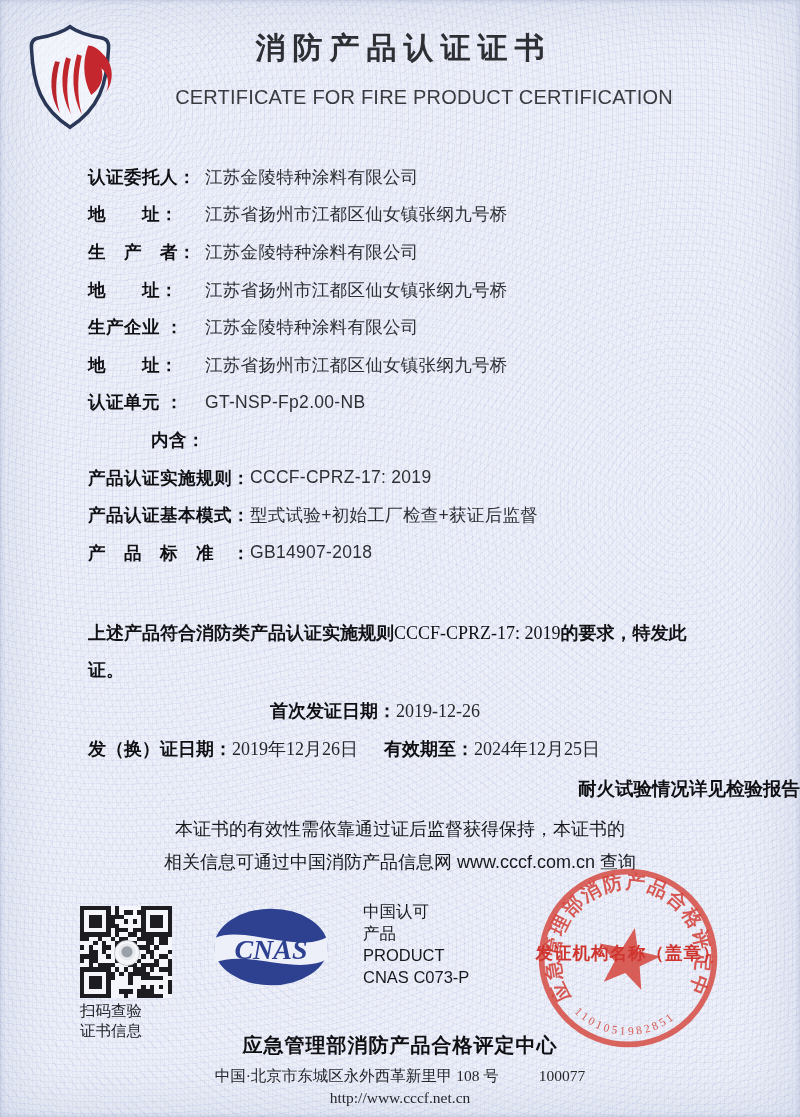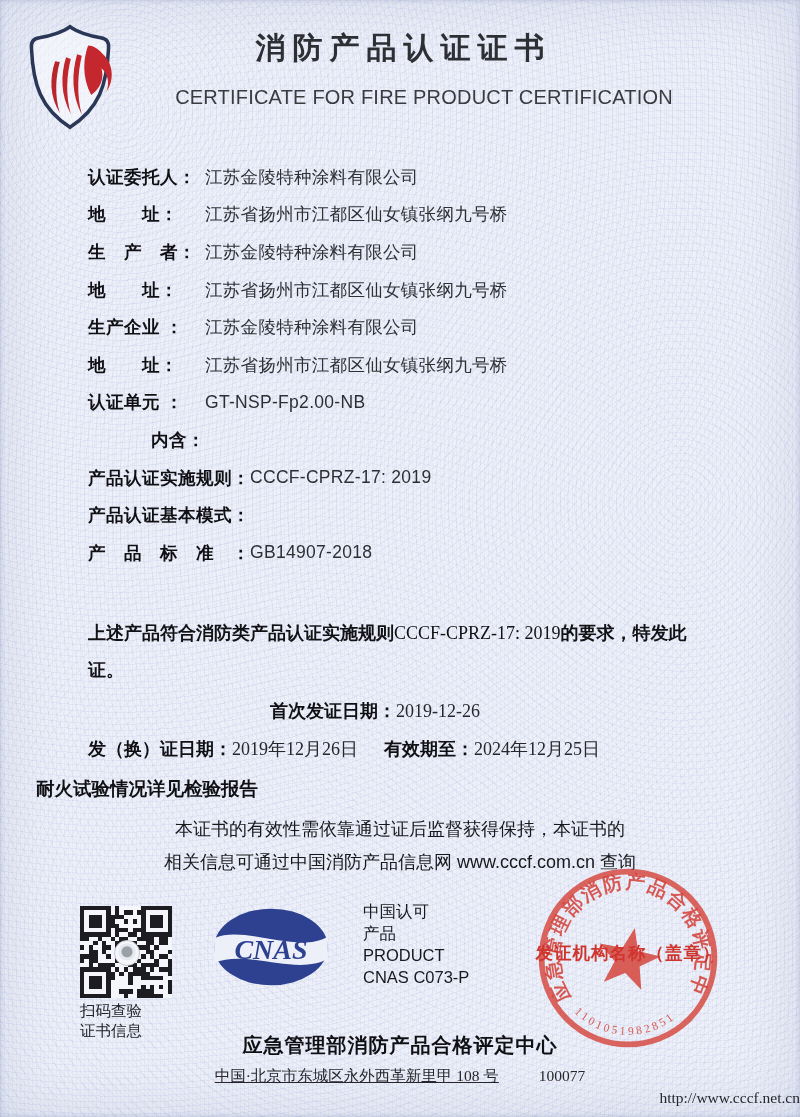--- a/index.html
+++ b/index.html
@@ -33,21 +33,21 @@
   
   .statement{position:absolute;top:615px;left:88px;right:82px;margin:0;
     font-size:18px;line-height:37px;color:#121216;}
   .statement .b{font-weight:bold;}
   
   .first-issue{position:absolute;top:699px;left:0;right:0;text-align:center;font-size:18px;transform:translateX(-25px);}
   .issue-row{position:absolute;top:737px;left:88px;font-size:18px;white-space:nowrap;}
   .dl{font-weight:bold;color:#101014;}
   .dv{font-family:"Liberation Serif",serif;color:#26262c;}
   .gap{display:inline-block;width:26px;}
-  .fire-note{position:absolute;top:776px;left:0;right:0;text-align:left;
+  .fire-note{position:absolute;top:776px;left:0;right:0;text-align:right;
     font-size:18.5px;font-weight:bold;color:#101014;padding-left:36px;}
   
   .notice{position:absolute;top:813px;left:0;right:0;text-align:center;
     font-size:18px;line-height:33px;color:#17171c;}
   
   .qr-wrap{position:absolute;left:80px;top:906px;width:92px;height:92px;background:#f4f6fb;}
   .qr-grid{display:grid;grid-template-columns:repeat(21,1fr);grid-template-rows:repeat(21,1fr);
     width:92px;height:92px;}
   .qm{background:transparent;}
   .qm.on{background:#1c1c21;}
@@ -58,23 +58,23 @@
     font-size:15.5px;line-height:20px;color:#232329;}
   .cnas-logo{position:absolute;left:212px;top:903px;width:118px;height:88px;}
   .cnas-text{position:absolute;left:363px;top:900px;font-size:16.5px;line-height:22px;color:#17181d;}
   .seal{position:absolute;left:532px;top:862px;width:192px;height:192px;}
   .seal-caption{position:absolute;left:520px;top:941px;width:216px;text-align:center;
     color:#cf352e;font-size:17.5px;font-family:"Liberation Serif",serif;font-weight:600;
     letter-spacing:1px;z-index:3;}
   .org-line{position:absolute;top:1032px;left:0;right:0;text-align:center;
     font-size:20px;font-weight:bold;letter-spacing:1px;color:#101014;}
   .addr-line{position:absolute;top:1066px;left:0;right:0;text-align:center;
-    font-size:15.5px;color:#26262c;font-family:"Liberation Serif",serif;text-decoration:underline;}
+    font-size:15.5px;color:#26262c;font-family:"Liberation Serif",serif;}
   .addr-line .pc{display:inline-block;margin-left:40px;}
-  .url-line{position:absolute;top:1089px;left:0;right:0;text-align:right;
+  .url-line{position:absolute;top:1089px;left:0;right:0;text-align:center;
     font-size:15.5px;color:#26262c;font-family:"Liberation Serif",serif;}
 </style>
 </head>
 <body>
 
 <div class="page">
 
   <div class="logo">
     <svg viewBox="0 0 110 140" width="88" height="110">
       <path d="M55,6 C62,12 80,18 94,20 C102,21 105,26 104,34 C102,80 92,110 55,134 C18,110 8,80 6,34 C5,26 8,21 16,20 C30,18 48,12 55,6 Z" fill="rgba(250,252,255,0.55)" stroke="#2b3757" stroke-width="4.5"></path>
@@ -120,20 +120,21 @@
     </div>
     <div class="row indent">
       <span class="lbl">内含：</span>
     </div>
     <div class="row">
       <span class="lbl">产品认证实施规则：</span>
       <span class="val">CCCF-CPRZ-17: 2019</span>
     </div>
     <div class="row">
       <span class="lbl">产品认证基本模式：</span>
+      <span class="val">型式试验+初始工厂检查+获证后监督</span>
     </div>
     <div class="row">
       <span class="lbl">产　品　标　准　：</span>
       <span class="val">GB14907-2018</span>
     </div>
   </div>
 
   <p class="statement">
     <span class="b">上述产品符合消防类产品认证实施规则</span><span class="serif">CCCF-CPRZ-17: 2019</span><span class="b">的要求，特发此证。</span>
   </p>

